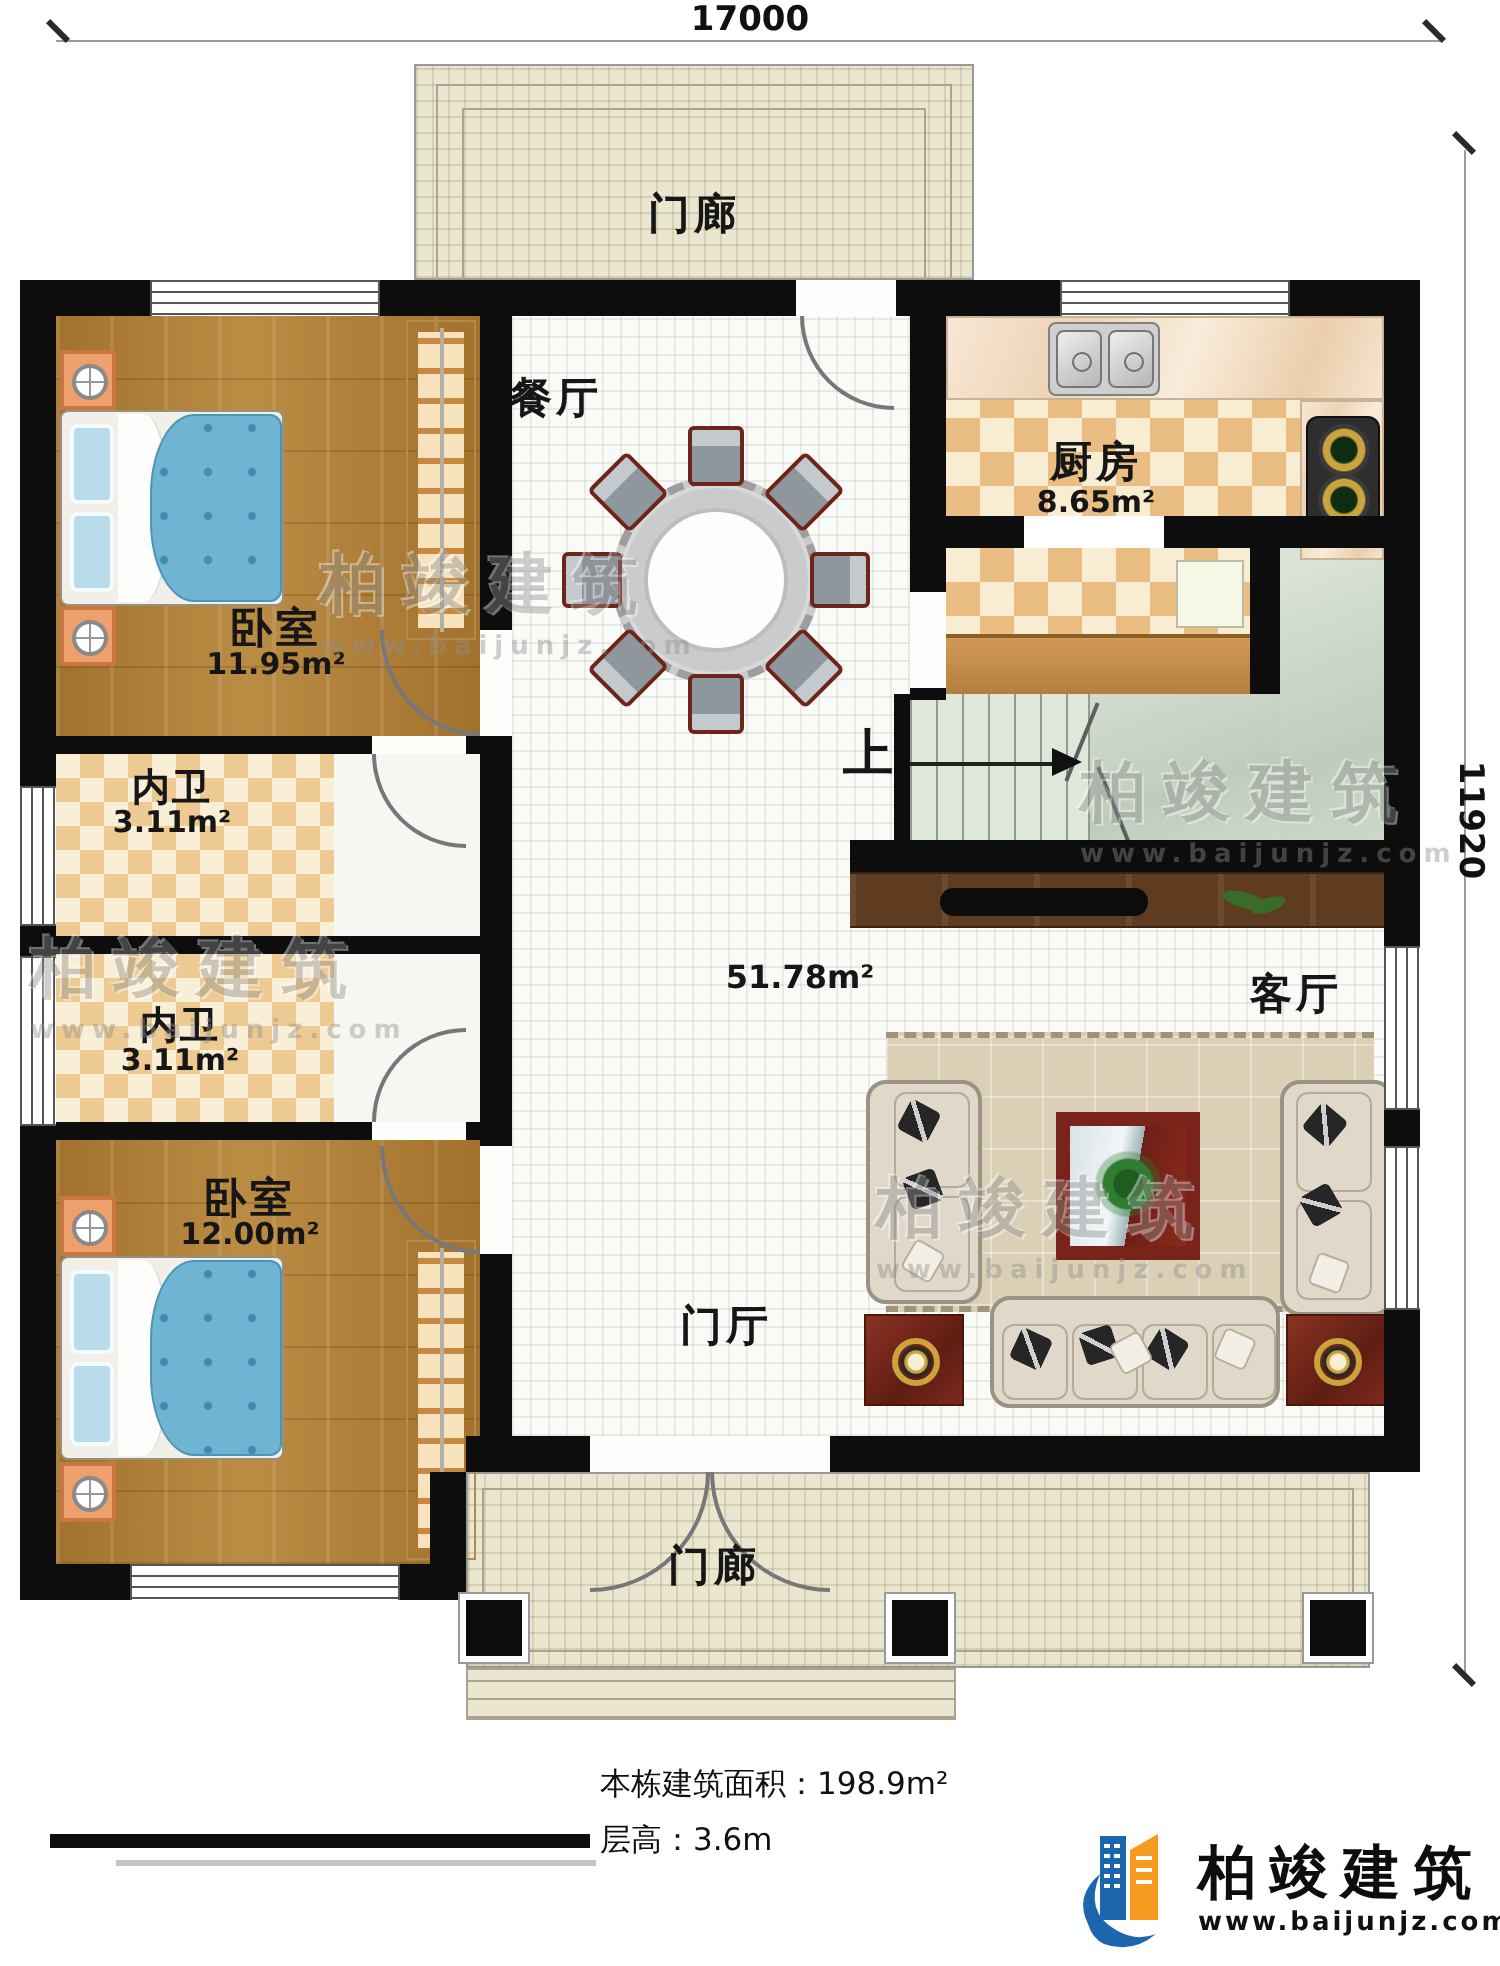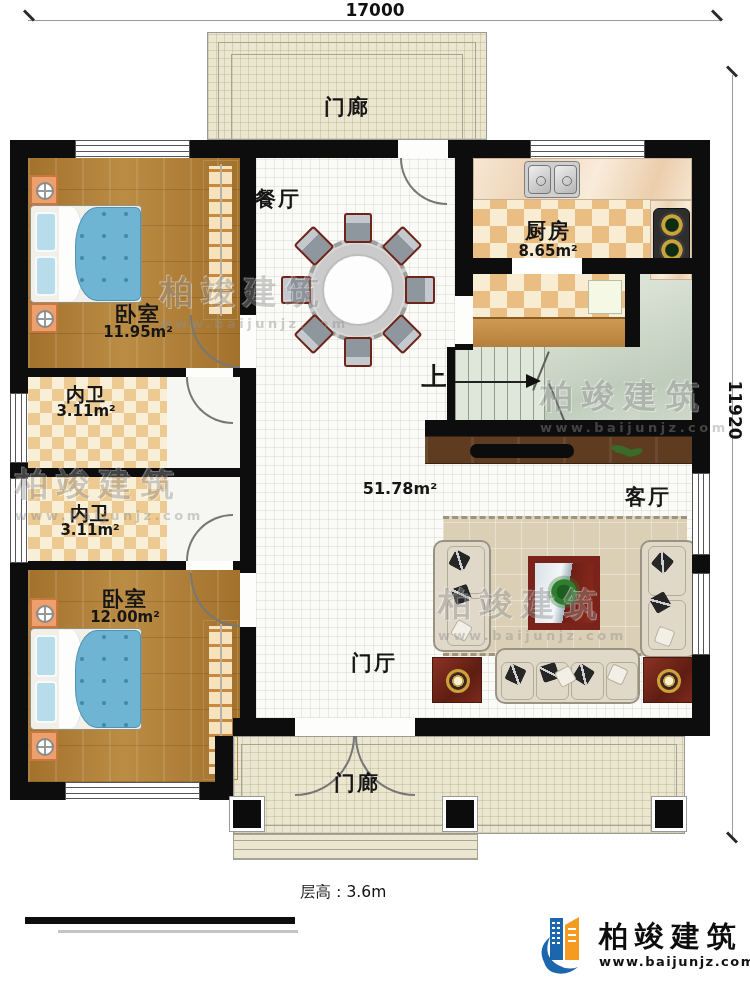--- a/index.html
+++ b/index.html
@@ -342,21 +342,21 @@
   <div class="room-label lbl-lg" style="left:88px;top:303px;width:100px;">卧室</div>
   <div class="room-label lbl-area" style="left:88px;top:325px;width:100px;">11.95m²</div>
   <div class="room-label lbl-md" style="left:48px;top:385px;width:76px;">内卫</div>
   <div class="room-label lbl-area" style="left:44px;top:404px;width:84px;">3.11m²</div>
   <div class="room-label lbl-md" style="left:52px;top:504px;width:76px;">内卫</div>
   <div class="room-label lbl-area" style="left:48px;top:523px;width:84px;">3.11m²</div>
   <div class="room-label lbl-lg" style="left:75px;top:588px;width:100px;">卧室</div>
   <div class="room-label lbl-area" style="left:75px;top:610px;width:100px;">12.00m²</div>
   <div class="room-label" style="left:348px;top:481px;width:104px;font-size:16px;">51.78m²</div>
   <div class="room-label lbl-lg" style="left:608px;top:486px;width:80px;">客厅</div>
-  <div class="room-label lbl-lg" style="left:334px;top:652px;width:80px;">门厅</div>
+  <div class="room-label lbl-lg" style="left:323px;top:652px;width:80px;">门厅</div>
 
   <div class="wm" style="left:160px;top:270px;">
     <div class="wm-big">柏竣建筑</div>
     <div class="wm-small">www.baijunjz.com</div>
   </div>
   <div class="wm" style="left:15px;top:462px;">
     <div class="wm-big">柏竣建筑</div>
     <div class="wm-small">www.baijunjz.com</div>
   </div>
   <div class="wm" style="left:540px;top:374px;">
@@ -364,20 +364,21 @@
     <div class="wm-small">www.baijunjz.com</div>
   </div>
   <div class="wm" style="left:438px;top:582px;">
     <div class="wm-big">柏竣建筑</div>
     <div class="wm-small">www.baijunjz.com</div>
   </div>
 
   <div class="title-rule"></div>
   <div class="title-rule2"></div>
   <div class="stats">
+    <div>本栋建筑面积：198.9m²</div>
     <div>层高：3.6m</div>
   </div>
   <div class="logo">
     <svg width="54" height="66" viewBox="0 0 54 66">
       <path d="M7 50 Q0 36 13 25 Q5 44 21 53 Q31 59 41 55 Q29 65 15 60 Q9 57 7 50 Z" fill="#1b66ad"></path>
       <rect x="13" y="6" width="13" height="42" fill="#1b66ad"></rect>
       <g fill="#ffffff">
         <rect x="15" y="10" width="3" height="2"></rect>
           <rect x="20" y="10" width="3" height="2"></rect>
         <rect x="15" y="15" width="3" height="2"></rect>

